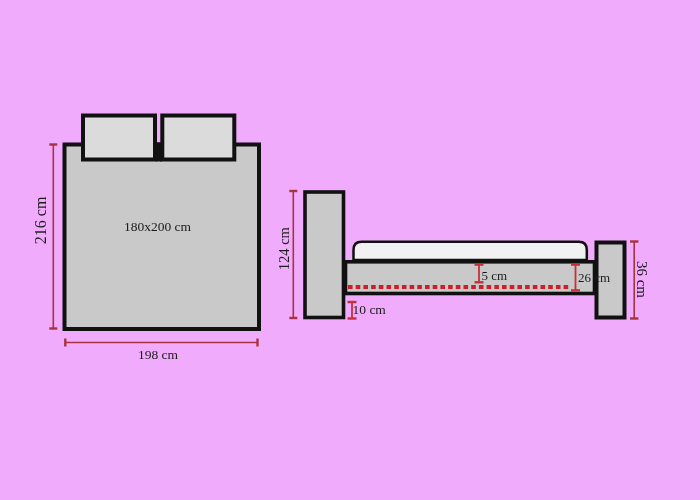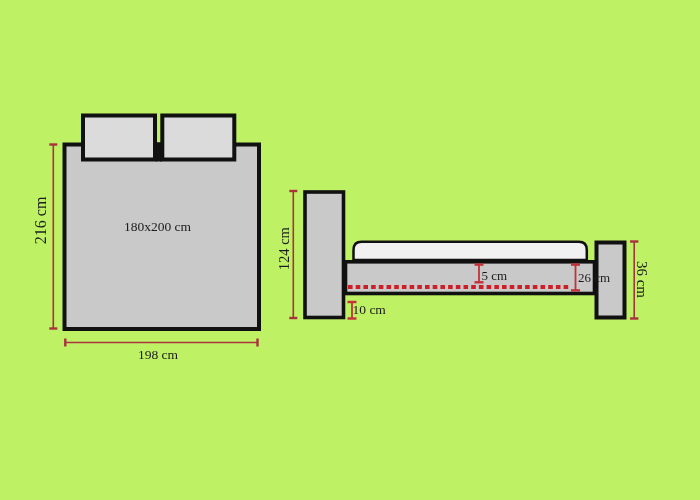--- a/index.html
+++ b/index.html
@@ -1,16 +1,16 @@
 <!DOCTYPE html>
 <html><head>
 <meta charset="utf-8">
 <style>
   html,body{margin:0;padding:0;background:#ffffff;}
-  .stage{position:relative;width:700px;height:500px;background:#bef264;overflow:hidden;}
+  .stage{position:relative;width:700px;height:500px;background:#f0abfc;overflow:hidden;}
   svg{position:absolute;left:0;top:0;}
   text{font-family:"Liberation Serif", serif;fill:#1c1c1c;}
 </style>
 </head>
 <body>
 <div class="stage">
 <svg width="700" height="500" viewBox="0 0 700 500">
 
   <rect x="64.5" y="144.5" width="194.5" height="184.5" fill="#c9c9c9" stroke="#111111" stroke-width="4"></rect>
 

